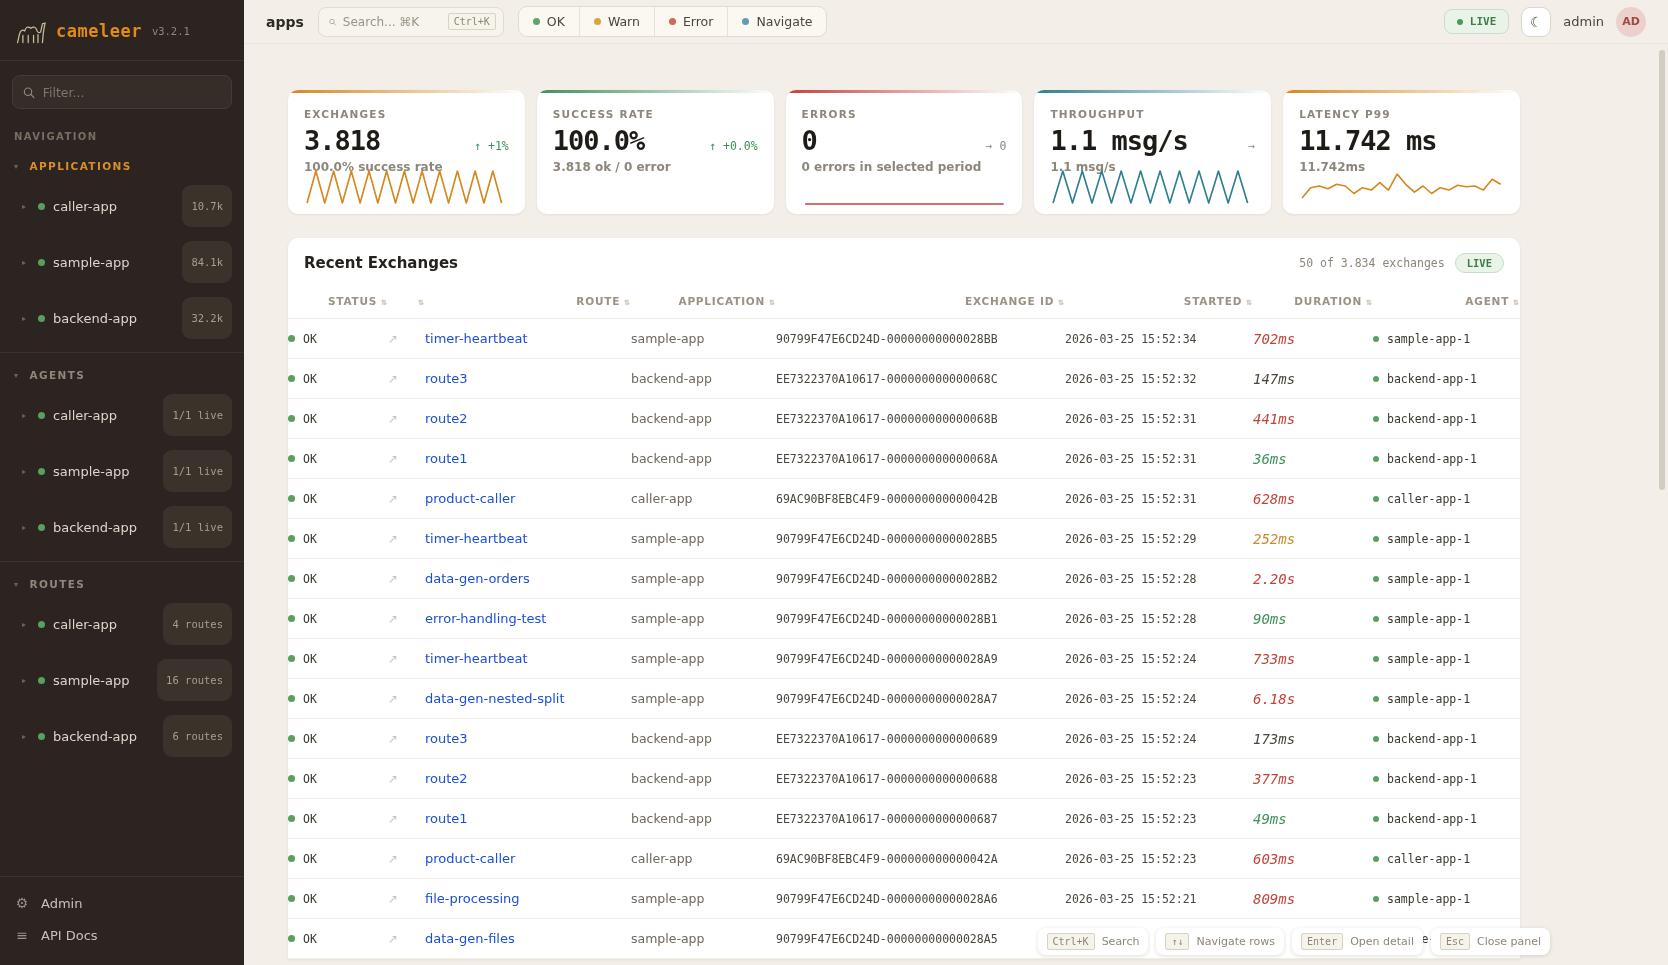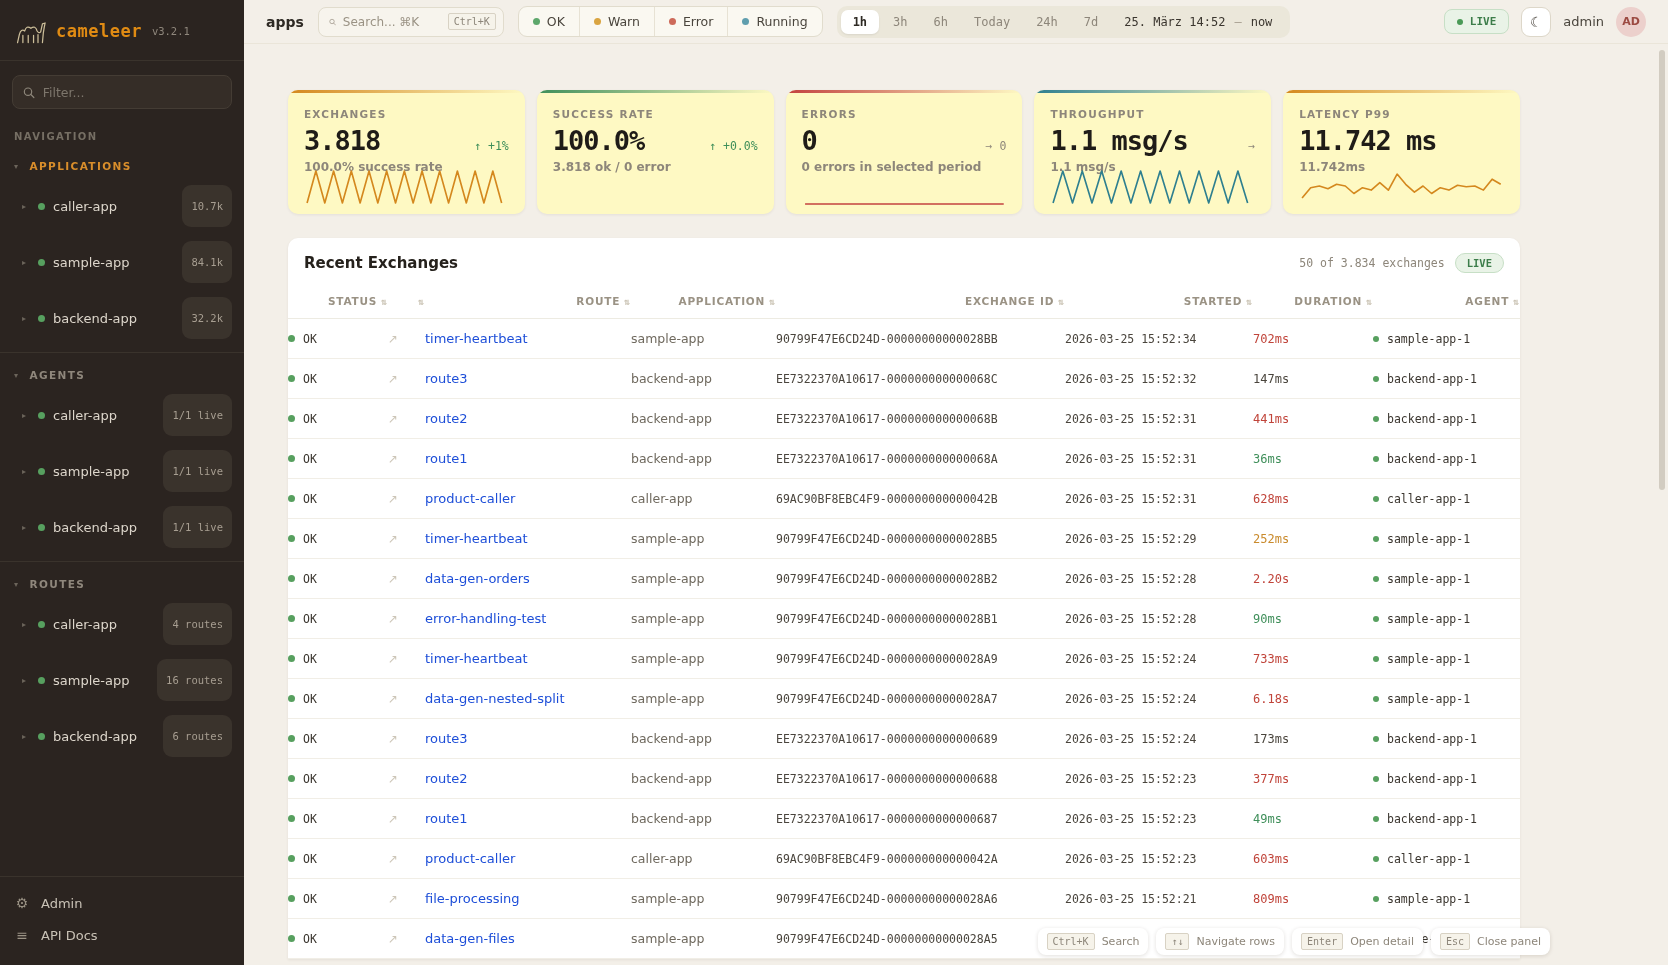--- a/index.html
+++ b/index.html
@@ -50,21 +50,21 @@
   .top-right { margin-left:auto; display:flex; align-items:center; gap:12px; }
   .live-badge { display:flex; align-items:center; gap:7px; background:#e9f3e7; border:1px solid #c7dfc6; color:#3c7d4a; border-radius:8px; padding:5px 12px; font-family:"DejaVu Sans Mono","Liberation Mono",monospace; font-size:11px; font-weight:bold; }
   .live-badge .dot { background:#4a9a57; width:6px; height:6px; }
   .moon-btn { width:30px; height:30px; border-radius:9px; border:1px solid #ddd7c9; background:#fff; display:flex; align-items:center; justify-content:center; color:#4a453d; font-size:14px; cursor:pointer; }
   .admin-name { font-size:13px; color:#4a453d; }
   .avatar { width:30px; height:30px; border-radius:50%; background:#ecd0cc; color:#9c4a42; font-size:11px; font-weight:bold; display:flex; align-items:center; justify-content:center; }
 
   
   .content { padding:46px 0 0 44px; }
   .kpi-row { display:flex; gap:12px; width:1232px; }
-  .kpi-card { flex:1; background:#fef9c3; border-radius:10px; box-shadow:0 1px 3px rgba(40,30,10,.07); height:124px; position:relative; padding:18px 16px 0 16px; overflow:hidden; }
+  .kpi-card { flex:1; background:#ffffff; border-radius:10px; box-shadow:0 1px 3px rgba(40,30,10,.07); height:124px; position:relative; padding:18px 16px 0 16px; overflow:hidden; }
   .kpi-accent { position:absolute; top:0; left:0; right:0; height:3px; }
   .kpi-label { font-size:10.5px; letter-spacing:1.2px; color:#8d867a; font-weight:bold; }
   .kpi-line { display:flex; align-items:baseline; justify-content:space-between; margin-top:5px; }
   .kpi-value { font-family:"DejaVu Sans Mono","Liberation Mono",monospace; font-weight:bold; font-size:27px; color:#1f1c18; letter-spacing:-1px; }
   .kpi-delta { font-family:"DejaVu Sans Mono","Liberation Mono",monospace; font-size:11.5px; }
   .kpi-delta.green { color:#3f8f5a; } .kpi-delta.gray { color:#8d867a; }
   .kpi-sub { font-size:12px; color:#8d867a; margin-top:4px;font-weight:bold; }
   .kpi-spark { position:absolute; left:16px; right:16px; bottom:8px; height:40px; }
 
   
@@ -76,21 +76,21 @@
   .live-pill { font-family:"DejaVu Sans Mono","Liberation Mono",monospace; font-size:10.5px; font-weight:bold; color:#3c7d4a; background:#e9f3e7; border:1px solid #c7dfc6; border-radius:10px; padding:3px 11px; }
   table { border-collapse:collapse; table-layout:fixed; width:100%; }
   thead th { text-align:right; font-size:10.5px; letter-spacing:.8px; color:#9a9284; font-weight:bold; padding:9px 0 11px 0; border-bottom:1px solid #edebe2; }
   thead th .sort { color:#cbc4b5; font-size:10px; margin-left:4px; }
   tbody td { height:40px; border-bottom:1px solid #f1eee6; font-size:13px; vertical-align:middle; }
   .cell-status { display:flex; align-items:center; gap:8px; font-family:"DejaVu Sans Mono","Liberation Mono",monospace; font-size:11.5px; color:#3a352e; }
   .expand-ic { color:#cdc6b8; font-size:12px; cursor:pointer; }
   td.route { color:#1d4ed8; }
   td.app { color:#6f695e; font-size:12.5px; }
   td.exid, td.started { font-family:"DejaVu Sans Mono","Liberation Mono",monospace; font-size:11.5px; color:#4a453d; }
-  td.dur { font-family:"DejaVu Sans Mono","Liberation Mono",monospace; font-size:12px; }
+  td.dur { font-family:"DejaVu Sans Mono","Liberation Mono",monospace; font-size:14px;font-style:italic; }
   .dur-red { color:#c0443a; } .dur-amber { color:#c98a2c; } .dur-green { color:#3f8f5a; } .dur-default { color:#4a453d; }
   .cell-agent { display:flex; align-items:center; gap:8px; font-family:"DejaVu Sans Mono","Liberation Mono",monospace; font-size:11.5px; color:#3a352e; }
   .cell-agent .dot { width:6px; height:6px; }
 
   
   .shortcuts { position:absolute; right:118px; bottom:10px; display:flex; gap:8px; }
   .sc-chip { background:#fff; border-radius:8px; box-shadow:0 1px 4px rgba(40,30,10,.14); display:flex; align-items:center; gap:7px; padding:5px 9px; }
   .sc-chip .lbl { font-size:11px; color:#8d867a; }
 
   .scrollbar { position:absolute; right:3px; top:50px; width:6px; height:440px; border-radius:3px; background:#c9c3b7; opacity:.8; }
@@ -220,38 +220,23 @@
         <span class="chip">
           <span class="cdot" style="background: rgb(217, 164, 65);"></span>
           <span>Warn</span>
         </span>
         <span class="chip">
           <span class="cdot" style="background: rgb(205, 106, 90);"></span>
           <span>Error</span>
         </span>
         <span class="chip">
           <span class="cdot" style="background: rgb(95, 158, 174);"></span>
-          <span>Running</span>
+          <span>Navigate</span>
         </span>
       </div>
-    <div class="time-group">
-      <span id="time-ranges" style="display:flex;gap:2px;">
-          <span class="trange active">1h</span>
-          <span class="trange">3h</span>
-          <span class="trange">6h</span>
-          <span class="trange">Today</span>
-          <span class="trange">24h</span>
-          <span class="trange">7d</span>
-        </span>
-      <span class="daterange">
-        <span>25. März 14:52</span>
-        <span class="sep">—</span>
-        <span>now</span>
-      </span>
-    </div>
     <div class="top-right">
       <span class="live-badge">
         <span class="dot"></span>
         <span>LIVE</span>
       </span>
       <button class="moon-btn">
         <span>☾</span>
       </button>
       <span class="admin-name">admin</span>
       <span class="avatar">AD</span>

